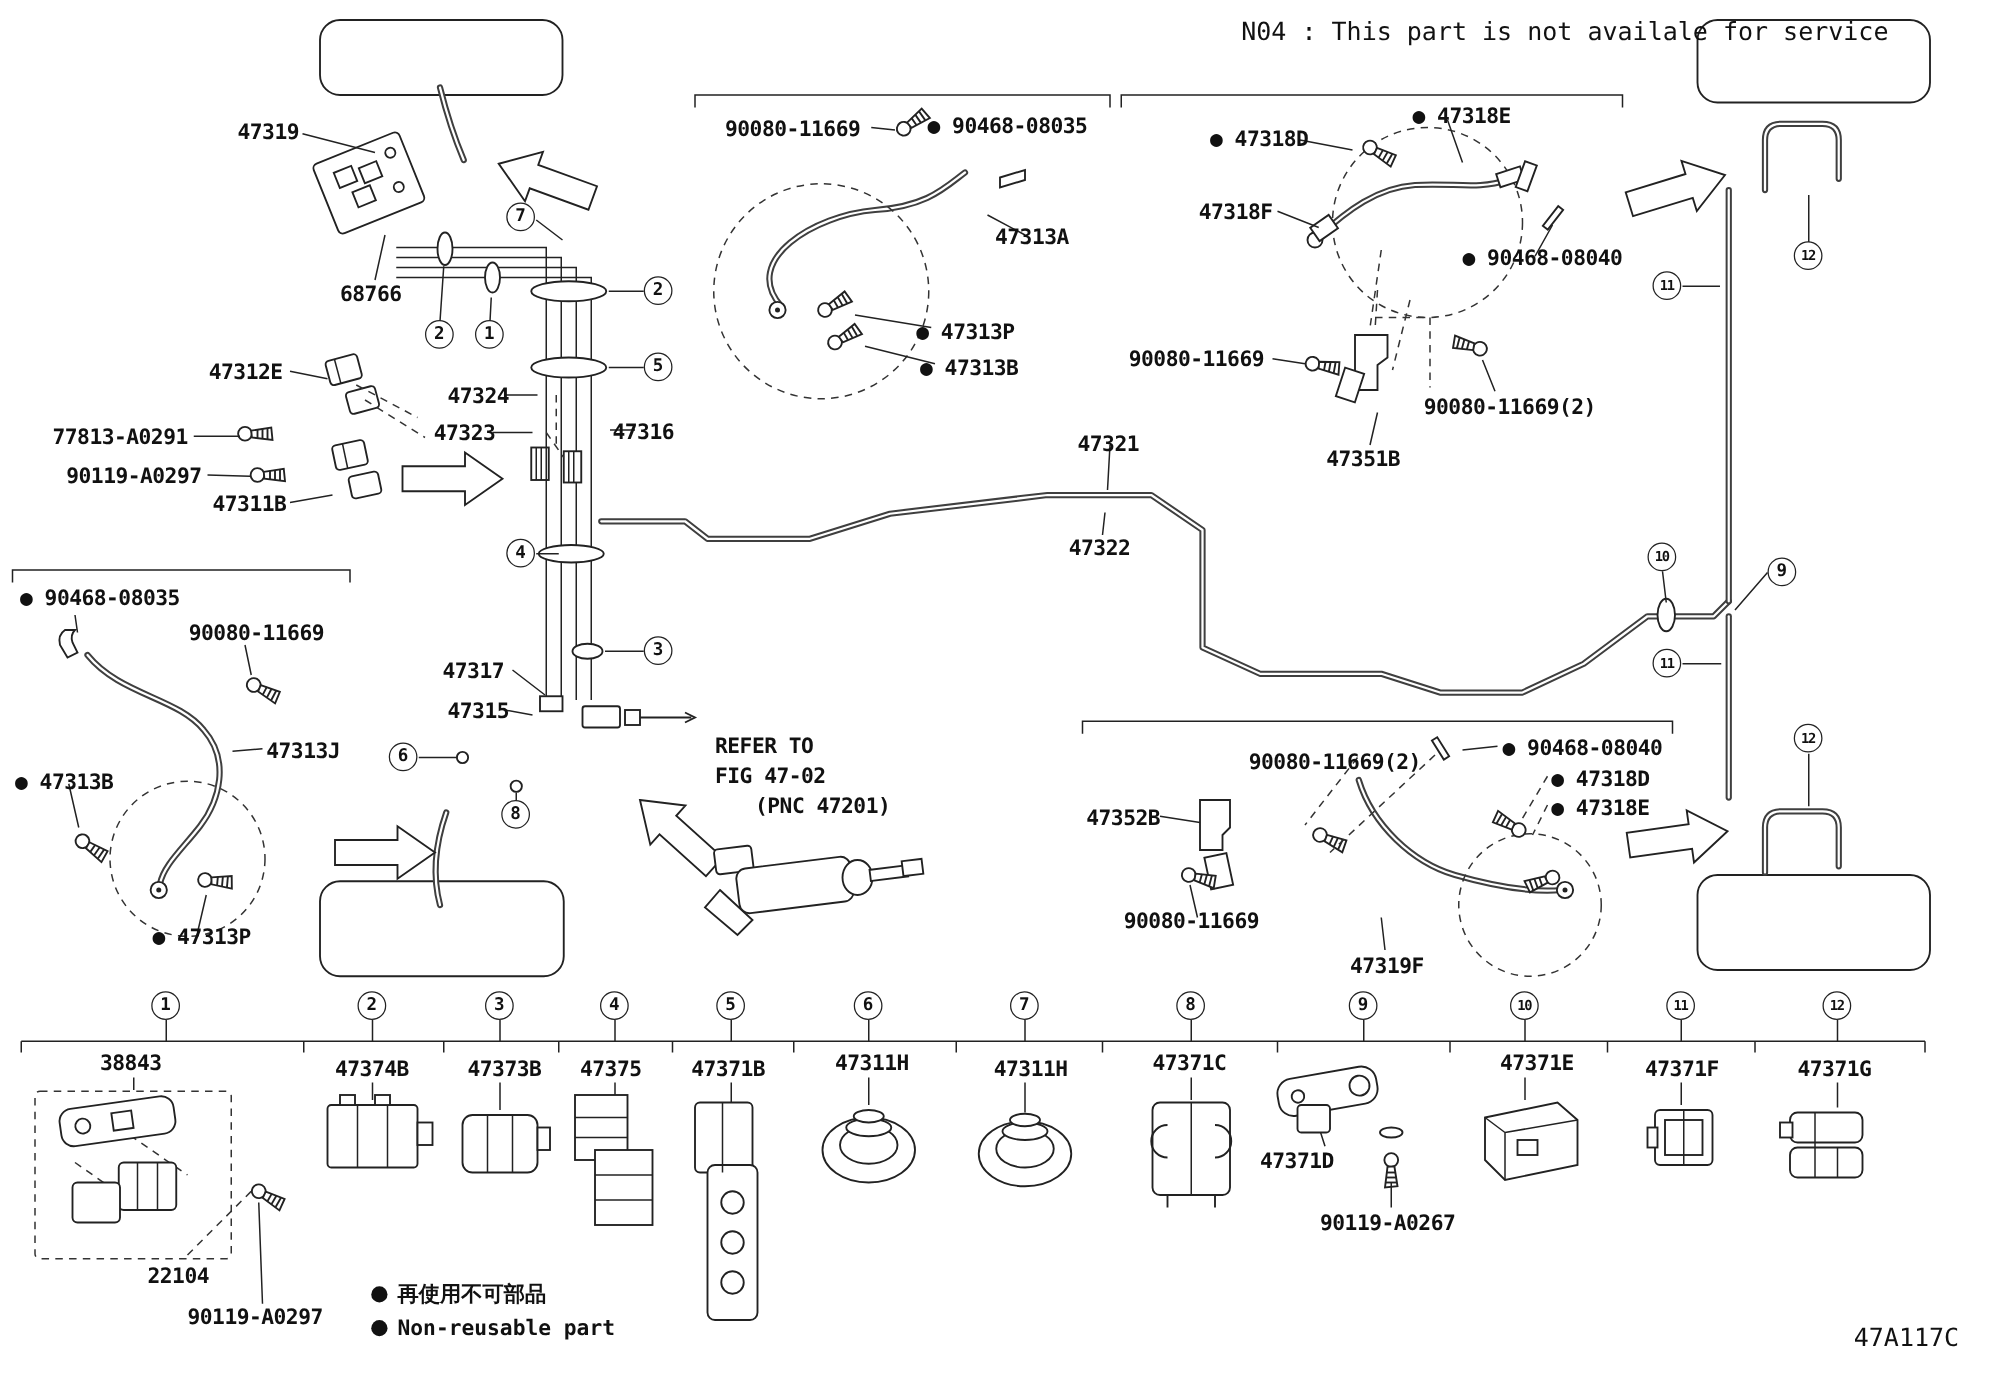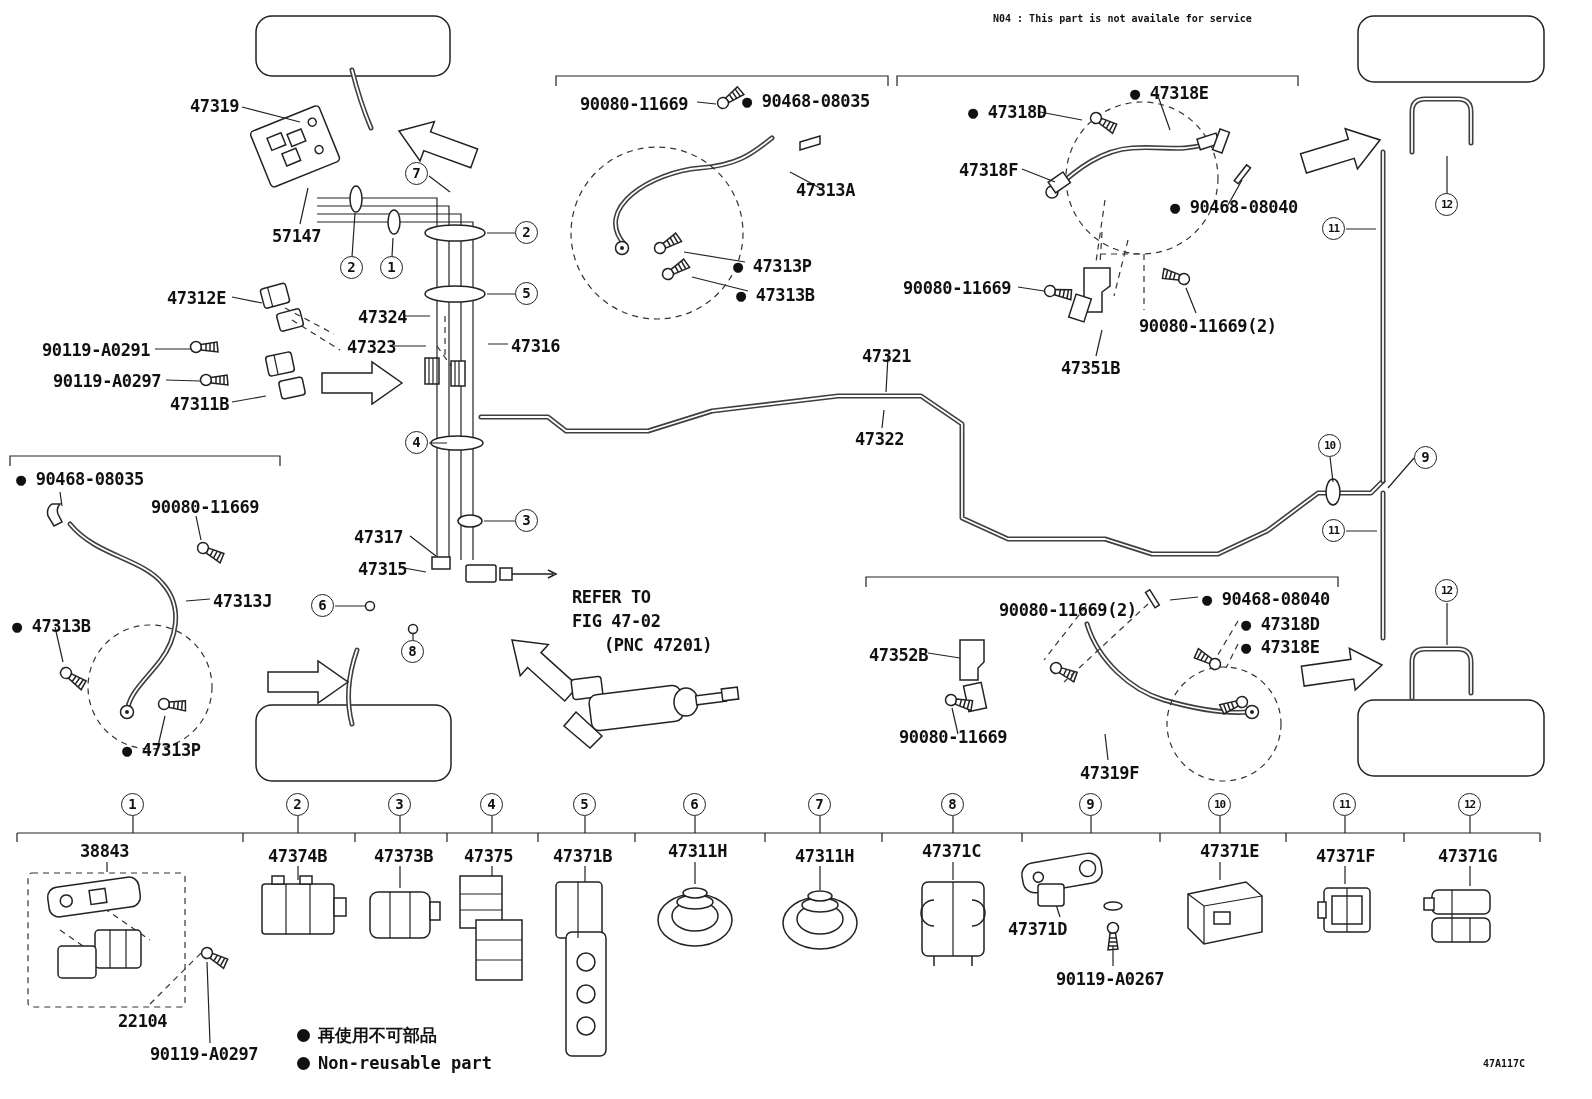--- a/index.html
+++ b/index.html
@@ -1,20 +1,20 @@
 <!DOCTYPE html>
 <html><head>
 <meta charset="utf-8">
 <style>
   html,body{margin:0;padding:0;background:#fff;}
   #stage{position:relative;width:1592px;height:1099px;background:#fff;overflow:hidden;
          font-family:"DejaVu Sans Mono","Liberation Mono",monospace;color:#111;}
   #art{position:absolute;left:0;top:0;}
   .lbl{position:absolute;font-size:17px;font-weight:bold;white-space:nowrap;letter-spacing:-0.4px;}
-  .note{position:absolute;font-size:10px;font-weight:bold;white-space:nowrap;}
+  .note{position:absolute;font-size:20px;font-weight:normal;white-space:nowrap;}
   .co{position:absolute;width:23px;height:23px;border:1.7px solid #222;border-radius:50%;
       background:#fff;text-align:center;line-height:21px;font-size:14px;font-weight:bold;box-sizing:border-box;}
   .co.two{font-size:11px;letter-spacing:-1px;}
   .dot{display:inline-block;width:13px;height:13px;border-radius:50%;background:#111;margin-right:8px;vertical-align:-1px;}
   .noteline{position:absolute;font-size:17px;font-weight:bold;white-space:nowrap;}
   
   .s{stroke:#222;fill:none;stroke-width:1.5;}
   .sf{stroke:#222;fill:#fff;stroke-width:1.5;}
   .thin{stroke:#222;fill:none;stroke-width:1.2;}
   .dash{stroke:#333;fill:none;stroke-width:1.2;stroke-dasharray:6 5;}
@@ -343,42 +343,42 @@
     <rect class="sf" x="1424" y="898" width="10" height="12"></rect>
     <line class="thin" x1="1452" y1="890" x2="1452" y2="942"></line>
     <line class="thin" x1="1470" y1="918" x2="1470" y2="942"></line>
   </g>
 </svg>
 
 <div class="note" style="left:993px;top:13px">N04 :  This part is not availale for service</div>
 <div class="note" style="left:1483px;top:1058px">47A117C</div>
 
 <div class="lbl" style="left:190px;top:96px">47319</div>
-<div class="lbl" style="left:272px;top:226px">57147</div>
+<div class="lbl" style="left:272px;top:226px">68766</div>
 <div class="lbl" style="left:167px;top:288px">47312E</div>
-<div class="lbl" style="left:42px;top:340px">90119-A0291</div>
+<div class="lbl" style="left:42px;top:340px">77813-A0291</div>
 <div class="lbl" style="left:53px;top:371px">90119-A0297</div>
 <div class="lbl" style="left:170px;top:394px">47311B</div>
 <div class="lbl" style="left:580px;top:94px">90080-11669</div>
 <div class="lbl" style="left:742px;top:91px">● 90468-08035</div>
 <div class="lbl" style="left:796px;top:180px">47313A</div>
 <div class="lbl" style="left:733px;top:256px">● 47313P</div>
 <div class="lbl" style="left:736px;top:285px">● 47313B</div>
 <div class="lbl" style="left:1130px;top:83px">● 47318E</div>
 <div class="lbl" style="left:968px;top:102px">● 47318D</div>
 <div class="lbl" style="left:959px;top:160px">47318F</div>
 <div class="lbl" style="left:1170px;top:197px">● 90468-08040</div>
 <div class="lbl" style="left:903px;top:278px">90080-11669</div>
 <div class="lbl" style="left:1139px;top:316px">90080-11669(2)</div>
 <div class="lbl" style="left:1061px;top:358px">47351B</div>
 <div class="lbl" style="left:862px;top:346px">47321</div>
 <div class="lbl" style="left:855px;top:429px">47322</div>
 <div class="lbl" style="left:358px;top:307px">47324</div>
 <div class="lbl" style="left:347px;top:337px">47323</div>
-<div class="lbl" style="left:511px;top:336px">47316</div>
+<div class="lbl" style="left:490px;top:336px">47316</div>
 <div class="lbl" style="left:354px;top:527px">47317</div>
 <div class="lbl" style="left:358px;top:559px">47315</div>
 <div class="lbl" style="left:572px;top:587px">REFER TO</div>
 <div class="lbl" style="left:572px;top:611px">FIG 47-02</div>
 <div class="lbl" style="left:604px;top:635px">(PNC 47201)</div>
 <div class="lbl" style="left:16px;top:469px">● 90468-08035</div>
 <div class="lbl" style="left:151px;top:497px">90080-11669</div>
 <div class="lbl" style="left:213px;top:591px">47313J</div>
 <div class="lbl" style="left:12px;top:616px">● 47313B</div>
 <div class="lbl" style="left:122px;top:740px">● 47313P</div>

